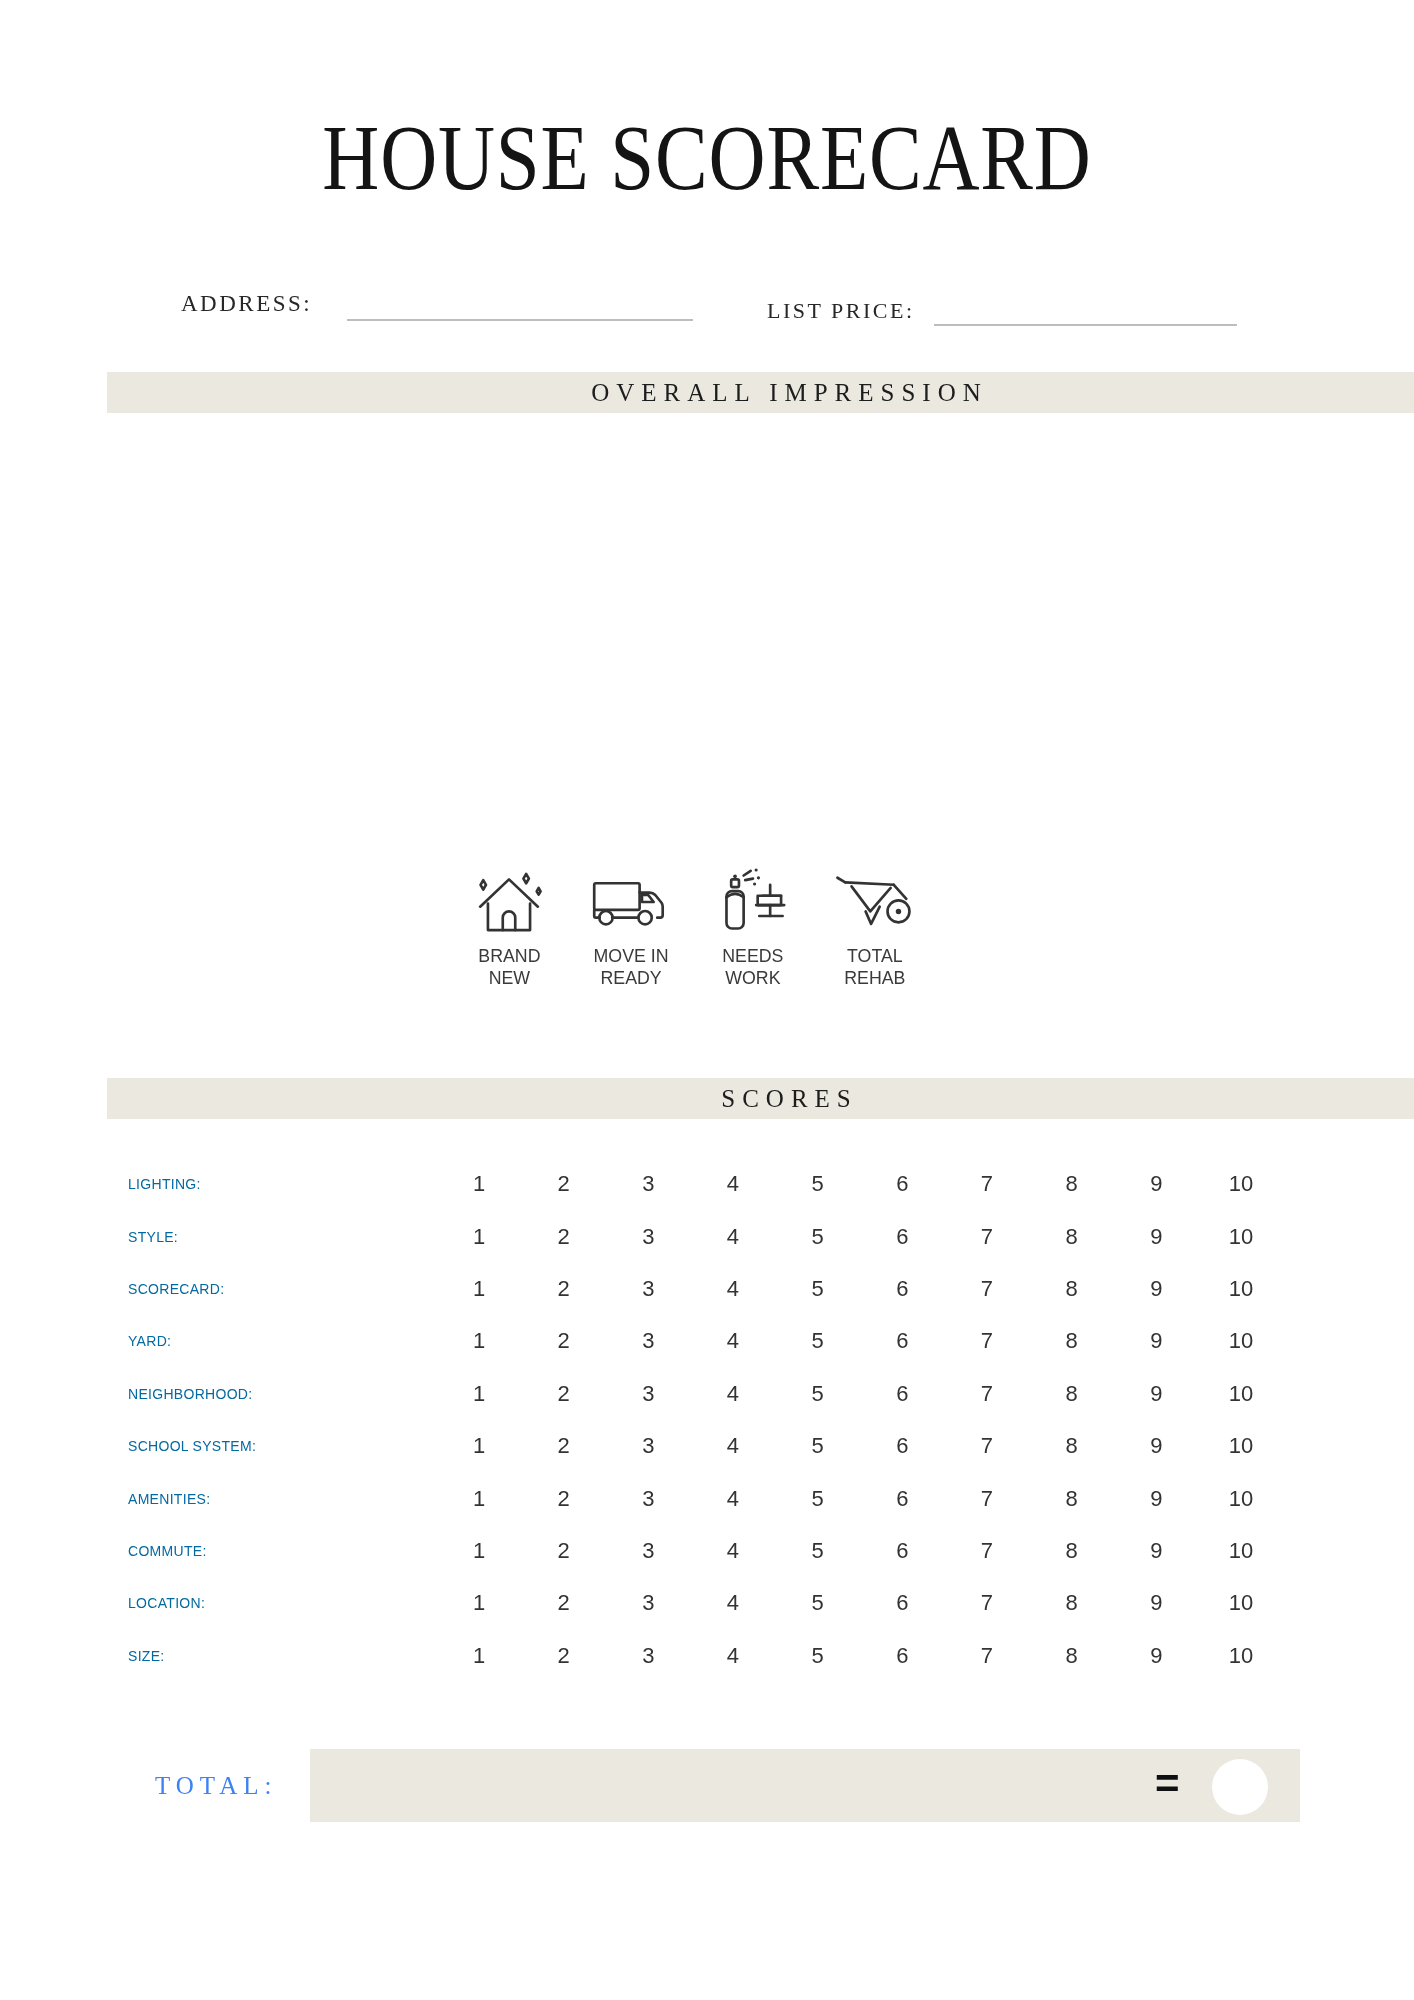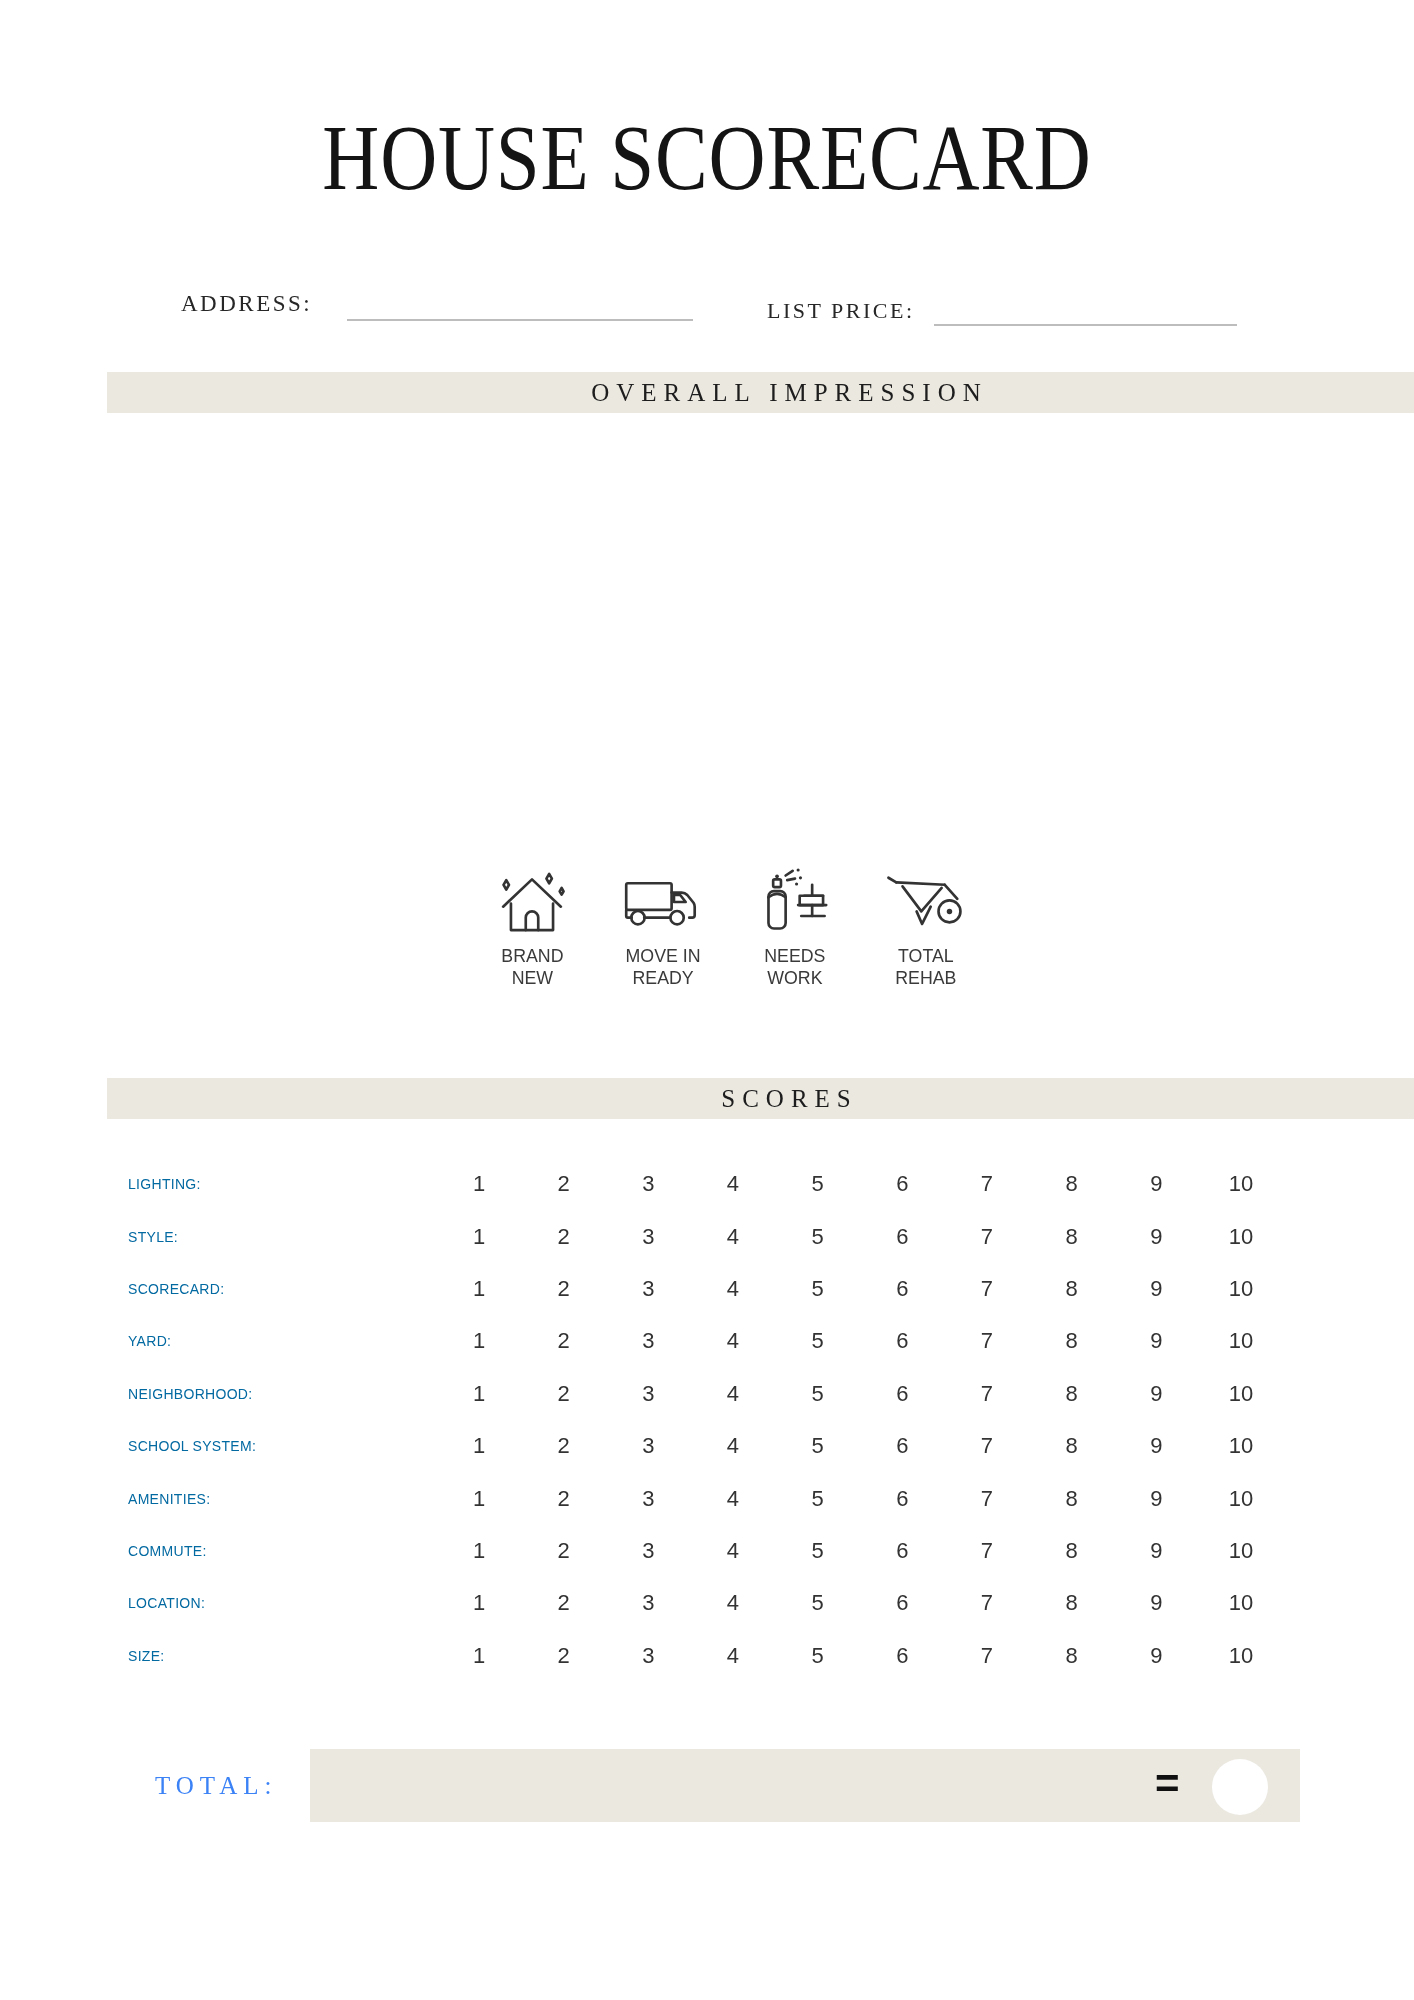--- a/index.html
+++ b/index.html
@@ -47,22 +47,22 @@
     text-align:center;line-height:42px;
   }
   .bar-impression{top:372px;}
   .bar-condition{top:750px;}
   .bar-scores{top:1078px;}
   .impression-area{
     position:absolute;left:107px;top:413px;width:1205px;height:337px;
   }
   
   .condition-row{
-    position:absolute;left:471px;top:866px;width:516px;
-    display:flex;justify-content:space-between;
+    position:absolute;left:448px;top:866px;width:516px;
+    display:flex;justify-content:flex-start;
   }
   .condition-item{
     width:122px;display:flex;flex-direction:column;align-items:center;
   }
   .condition-item svg{display:block;}
   .condition-label{
     margin-top:7px;text-align:center;
     font-size:18.5px;line-height:1.18;color:#3a3a3a;
     transform:scaleX(0.96);transform-origin:center top;
     white-space:pre-line;

